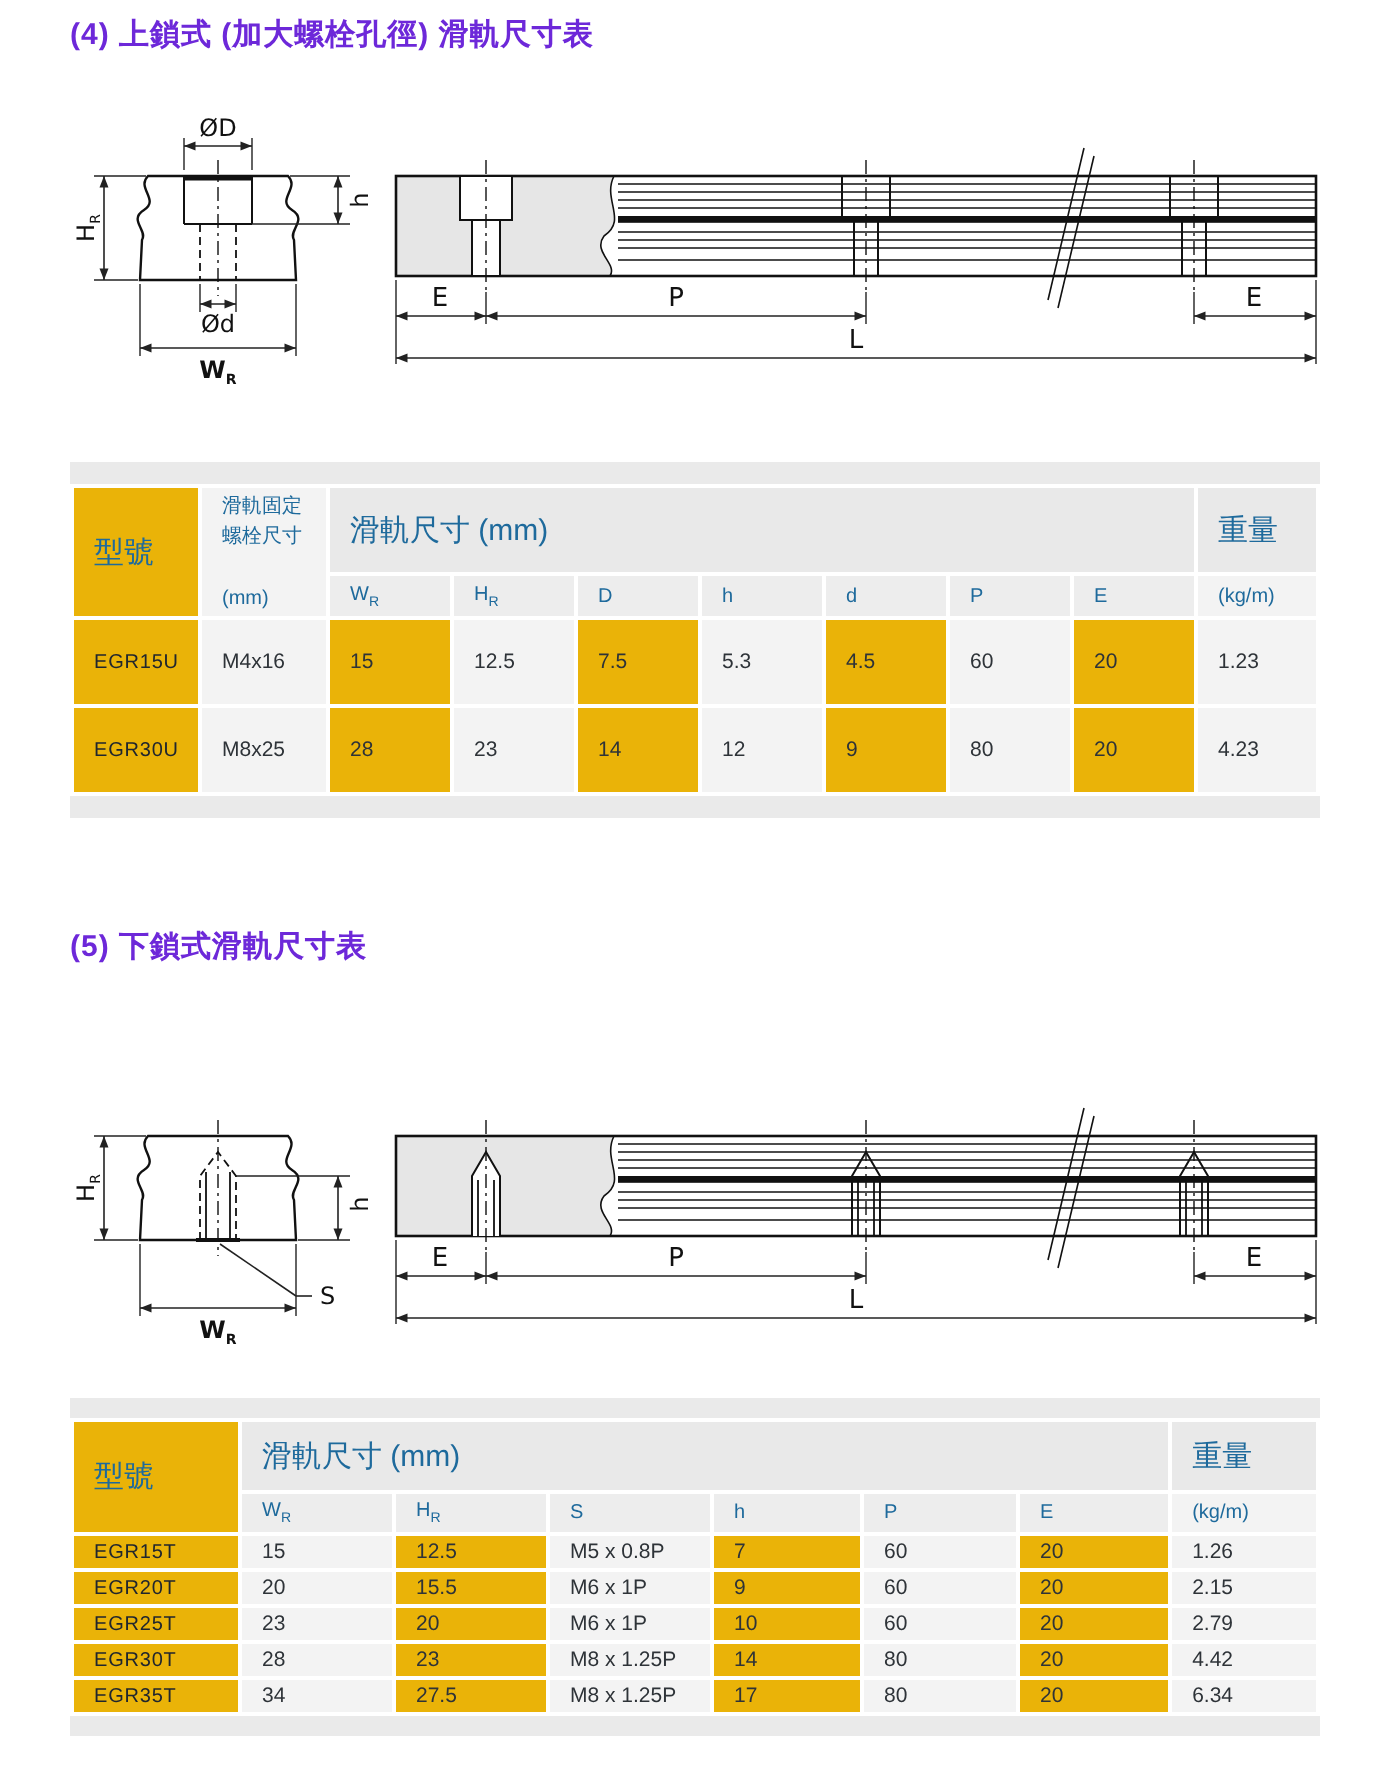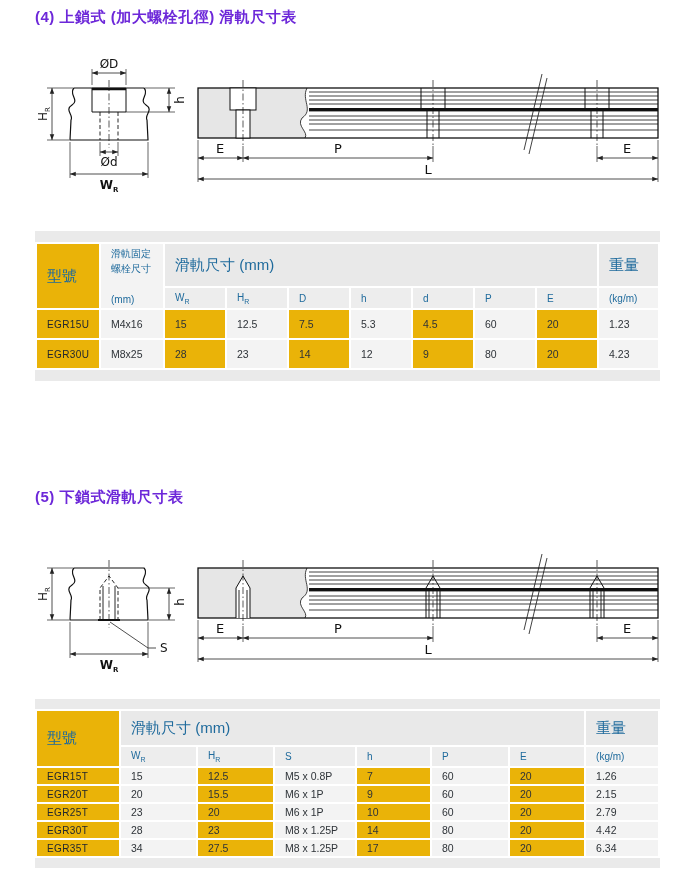--- a/index.html
+++ b/index.html
@@ -31,21 +31,21 @@
   .subh{background:#ededed;}
   .hch{color:#1e6a9c;font-size:15px;font-weight:bold;}
   .subl{color:#1e6a9c;font-size:10px;font-weight:bold;}
   .subl sub{font-size:7px;}
   .bolt-cell{color:#1e6a9c;font-size:10px;font-weight:bold;line-height:15px;}
   .bolt-cell .mm{margin-top:16px;}
   .model{color:#20262e;font-size:10px;font-weight:bold;letter-spacing:.4px;padding-left:8px;}
   .val{color:#2e3338;font-size:10.5px;}
   .t1tbl .r1 th{height:42px;}
   .t1tbl .r2 th{height:20px;}
-  .t1tbl td{height:28px;}
+  .t1tbl td{height:42px;}
   .t2tbl .r1 th{height:34px;}
   .t2tbl .r2 th{height:19px;}
   .t2tbl td{height:16px;}
   
   svg text{fill:#111;font-family:"DejaVu Sans","Liberation Sans",sans-serif;}
 </style>
 </head>
 <body>
 
 <div class="abs sec-title" style="left:35px;top:8px;">(4) 上鎖式 (加大螺栓孔徑) 滑軌尺寸表</div>
@@ -225,21 +225,21 @@
             <td class="light val">80</td>
             <td class="dark val">20</td>
             <td class="light val">4.23</td>
           </tr>
         </tbody>
       </table>
     </div>
   <div class="strip t1"></div>
 </div>
 
-<div class="abs sec-title" style="left:35px;top:488px;">(5) 下鎖式滑軌尺寸表</div>
+<div class="abs sec-title" style="left:35px;top:464px;">(5) 下鎖式滑軌尺寸表</div>
 
 <svg class="abs" style="left:34px;top:536px;" width="156" height="146" viewBox="0 0 156 146">
   <defs>
     <marker id="ar3" viewBox="0 0 10 10" refX="9" refY="5" markerWidth="8" markerHeight="8" orient="auto-start-reverse">
       <path d="M0,1.5 L9,5 L0,8.5 z" fill="#222"></path>
     </marker>
   </defs>
   <path d="M40,32 H110 C116,38 104,44 112,49 C120,54 110,59 113,64 L114,84 L36,84 L37,64 C40,59 30,54 38,49 C46,44 34,38 40,32 Z" fill="none" stroke="#111" stroke-width="1.2"></path>
 
   <path d="M66,84 V52 L75,40 L84,52 V84" fill="none" stroke="#111" stroke-width="0.9" stroke-dasharray="4 2.5"></path>

